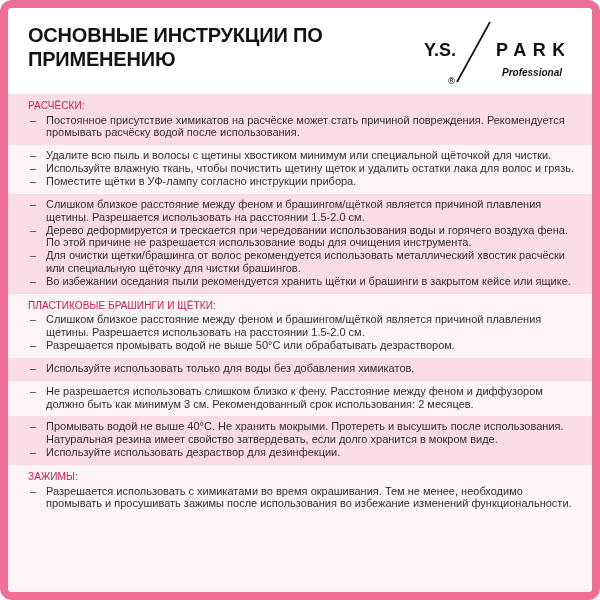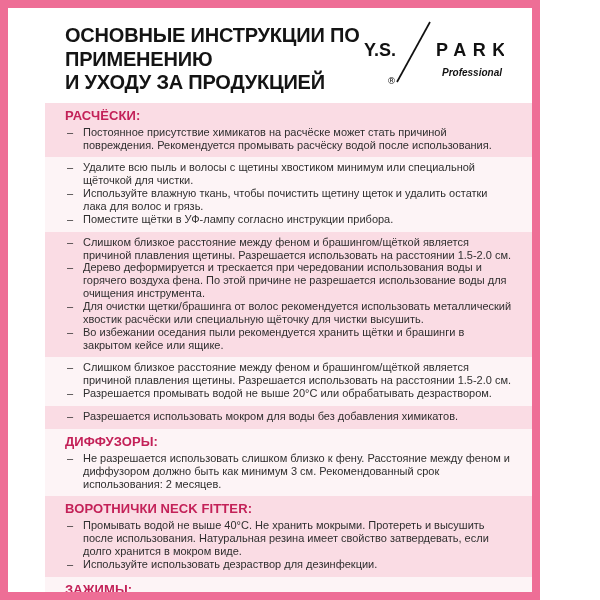--- a/index.html
+++ b/index.html
@@ -11,27 +11,26 @@
     --body:#2f2f2f;
   }
   *{box-sizing:border-box;}
   html,body{margin:0;padding:0;}
   body{
     width:600px;height:600px;
     font-family:"Liberation Sans",sans-serif;
     background:#fff;
   }
   .frame{
-    width:540px;height:600px;
+    width:600px;height:600px;
     border:8px solid var(--frame);
-    border-radius:0;
+    border-radius:12px;
     background:#fff;
     display:flex;flex-direction:column;
     overflow:hidden;
-    padding-left:37px;
   }
   
   .card-header{
     flex:0 0 80px;
     background:#fff;
     padding:16px 12px 8px 20px;
     display:flex;justify-content:space-between;align-items:flex-start;
   }
   .page-title{
     margin:0;
@@ -55,22 +54,22 @@
   .lg-reg{font-family:"DejaVu Sans",sans-serif;font-size:9px;fill:#111;}
   .lg-slash{stroke:#111;stroke-width:1.7;}
   
   .sections{flex:1;display:flex;flex-direction:column;}
   .band{padding:4px 14px 6px 20px;}
   .band:last-child{flex:1;}
   .tint-pink{background:var(--band-pink);}
   .tint-white{background:var(--band-white);}
   .band-heading{
     margin:2px 0 2px;
-    font-size:13px;line-height:1.15;
-    font-weight:bold;
+    font-size:10px;line-height:1.15;
+    font-weight:normal;
     color:var(--heading);
     text-transform:uppercase;
     letter-spacing:0.1px;
   }
   .band-items{margin:0;padding:0;list-style:none;}
   .band-item{
     display:flex;
     font-size:11px;line-height:1.17;
     color:var(--body);
   }
@@ -78,21 +77,20 @@
   .item-text{flex:1;padding-right:4px;}
 </style>
 </head>
 <body>
 
 <div class="frame">
 
   <header class="card-header">
     <h1 class="page-title">
       <span>ОСНОВНЫЕ ИНСТРУКЦИИ ПО ПРИМЕНЕНИЮ</span><br>
-      <span>И УХОДУ ЗА ПРОДУКЦИЕЙ</span>
     </h1>
 
     <div class="logo">
       <svg width="140" height="66" viewBox="0 0 140 66">
         <text class="lg-main" x="0" y="36">Y.S.</text>
         <line class="lg-slash" x1="66" y1="2" x2="33" y2="62"></line>
         <text class="lg-main lg-spread" x="72" y="36">PARK</text>
         <text class="lg-sub" x="138" y="56" text-anchor="end">Professional</text>
         <text class="lg-reg" x="23" y="64">®</text>
       </svg>
@@ -136,65 +134,64 @@
     <span class="item-text">Слишком близкое расстояние между феном и брашингом/щёткой является причиной плавления щетины. Разрешается использовать на расстоянии 1.5-2.0 см.</span>
   </li>
 
   <li class="band-item">
     <span class="dash">–</span>
     <span class="item-text">Дерево деформируется и трескается при чередовании использования воды и горячего воздуха фена. По этой причине не разрешается использование воды для очищения инструмента.</span>
   </li>
 
   <li class="band-item">
     <span class="dash">–</span>
-    <span class="item-text">Для очистки щетки/брашинга от волос рекомендуется использовать металлический хвостик расчёски или специальную щёточку для чистки высушить.</span>
+    <span class="item-text">Для очистки щетки/брашинга от волос рекомендуется использовать металлический хвостик расчёски или специальную щёточку для чистки брашингов.</span>
   </li>
 
   <li class="band-item">
     <span class="dash">–</span>
     <span class="item-text">Во избежании оседания пыли рекомендуется хранить щётки и брашинги в закрытом кейсе или ящике.</span>
   </li>
 </ul>
   </section>
 
   <section class="band tint-white">
+    <h2 class="band-heading">ПЛАСТИКОВЫЕ БРАШИНГИ И ЩЁТКИ:</h2>
     <ul class="band-items">
   <li class="band-item">
     <span class="dash">–</span>
     <span class="item-text">Слишком близкое расстояние между феном и брашингом/щёткой является причиной плавления щетины. Разрешается использовать на расстоянии 1.5-2.0 см.</span>
   </li>
 
   <li class="band-item">
     <span class="dash">–</span>
-    <span class="item-text">Разрешается промывать водой не выше 20°C или обрабатывать дезраствором.</span>
-  </li>
-</ul>
-  </section>
-
-  <section class="band tint-pink">
-    <ul class="band-items">
-  <li class="band-item">
-    <span class="dash">–</span>
-    <span class="item-text">Разрешается использовать мокром для воды без добавления химикатов.</span>
-  </li>
-</ul>
-  </section>
-
-  <section class="band tint-white">
-    <h2 class="band-heading">ДИФФУЗОРЫ:</h2>
+    <span class="item-text">Разрешается промывать водой не выше 50°C или обрабатывать дезраствором.</span>
+  </li>
+</ul>
+  </section>
+
+  <section class="band tint-pink">
+    <ul class="band-items">
+  <li class="band-item">
+    <span class="dash">–</span>
+    <span class="item-text">Используйте использовать только для воды без добавления химикатов.</span>
+  </li>
+</ul>
+  </section>
+
+  <section class="band tint-white">
     <ul class="band-items">
   <li class="band-item">
     <span class="dash">–</span>
     <span class="item-text">Не разрешается использовать слишком близко к фену. Расстояние между феном и диффузором должно быть как минимум 3 см. Рекомендованный срок использования: 2 месяцев.</span>
   </li>
 </ul>
   </section>
 
   <section class="band tint-pink">
-    <h2 class="band-heading">ВОРОТНИЧКИ NECK FITTER:</h2>
     <ul class="band-items">
   <li class="band-item">
     <span class="dash">–</span>
     <span class="item-text">Промывать водой не выше 40°C. Не хранить мокрыми. Протереть и высушить после использования. Натуральная резина имеет свойство затвердевать, если долго хранится в мокром виде.</span>
   </li>
 
   <li class="band-item">
     <span class="dash">–</span>
     <span class="item-text">Используйте использовать дезраствор для дезинфекции.</span>
   </li>

